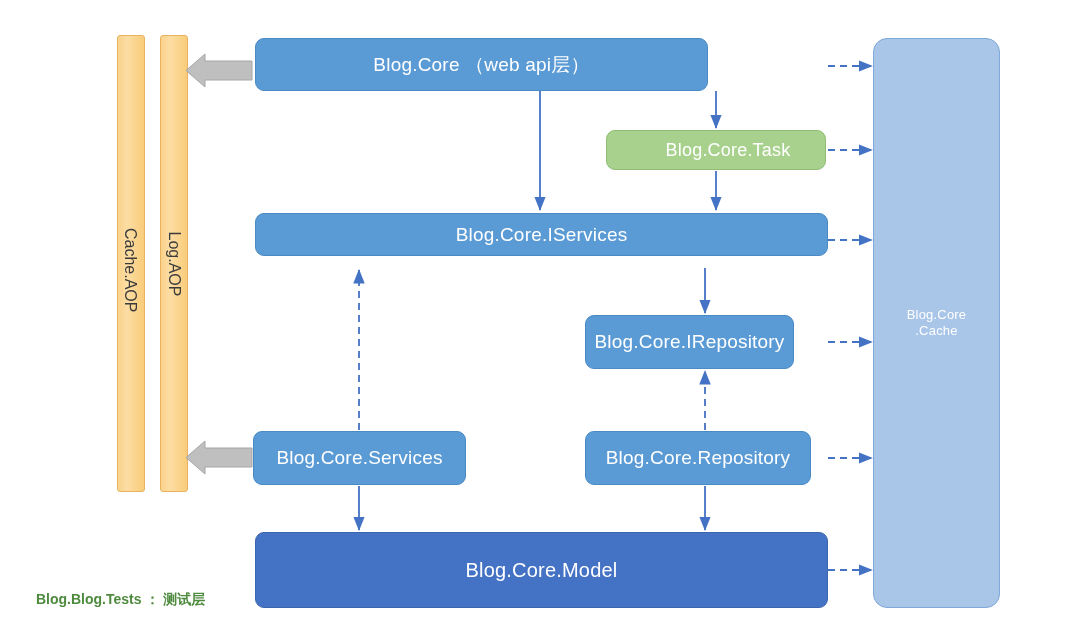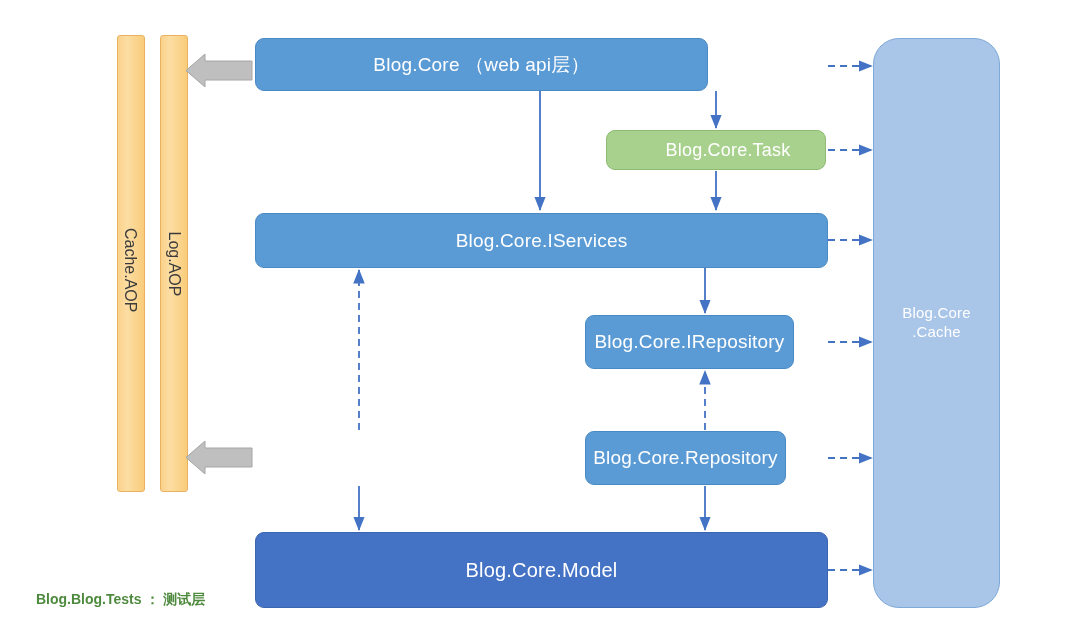--- a/index.html
+++ b/index.html
@@ -41,22 +41,22 @@
   .node-green {
     background: #A9D18E;
     border: 1px solid #8FBC72;
     border-radius: 9px;
     font-size: 18px;
     padding-left: 24px;
   }
   .node-common {
     background: #A9C5E8;
     border: 1px solid #7FA9D8;
-    border-radius: 26px;
-    font-size: 15px;
+    border-radius: 14px;
+    font-size: 13px;
     flex-direction: column;
   }
   .node-common .ln { display: block; }
 
   
   .aop-bar {
     position: absolute;
     background: linear-gradient(to right, #FAD28B 0%, #FCDDA3 35%, #F9CC7A 100%);
     border: 1px solid #E8B25F;
     border-radius: 3px;
@@ -139,26 +139,27 @@
 
     <g>
       <path d="M252,448 L205,448 L205,441 L186,457.5 L205,474 L205,467 L252,467 Z" fill="#BFBFBF" stroke="#A6A6A6" stroke-width="1"></path>
     </g>
   </svg>
 
   <div class="node node-blue" style="left:255px; top:38px; width:453px; height:53px;">Blog.Core （web api层）</div>
 
   <div class="node node-green" style="left:606px; top:130px; width:220px; height:40px;">Blog.Core.Task</div>
 
-  <div class="node node-blue" style="left:255px; top:213px; width:573px; height:55px;">Blog.Core.IServices</div>
+  <div class="node node-blue" style="left:255px; top:213px; width:573px; height:43px;">Blog.Core.IServices</div>
 
   <div class="node node-blue" style="left:585px; top:315px; width:209px; height:54px;">Blog.Core.IRepository</div>
 
+  <div class="node node-blue" style="left:253px; top:431px; width:213px; height:54px;">Blog.Core.Services</div>
 
-  <div class="node node-blue" style="left:585px; top:431px; width:201px; height:54px;">Blog.Core.Repository</div>
+  <div class="node node-blue" style="left:585px; top:431px; width:226px; height:54px;">Blog.Core.Repository</div>
 
   <div class="node node-blue-dark" style="left:255px; top:532px; width:573px; height:76px;">Blog.Core.Model</div>
 
   <div class="node node-common" style="left:873px; top:38px; width:127px; height:570px;">
     <span class="ln">Blog.Core</span>
     <span class="ln">.Cache</span>
   </div>
 
   <div class="legend" style="left:36px; top:546px;">
     <div>Blog.Blog.Tests ： 测试层</div>

